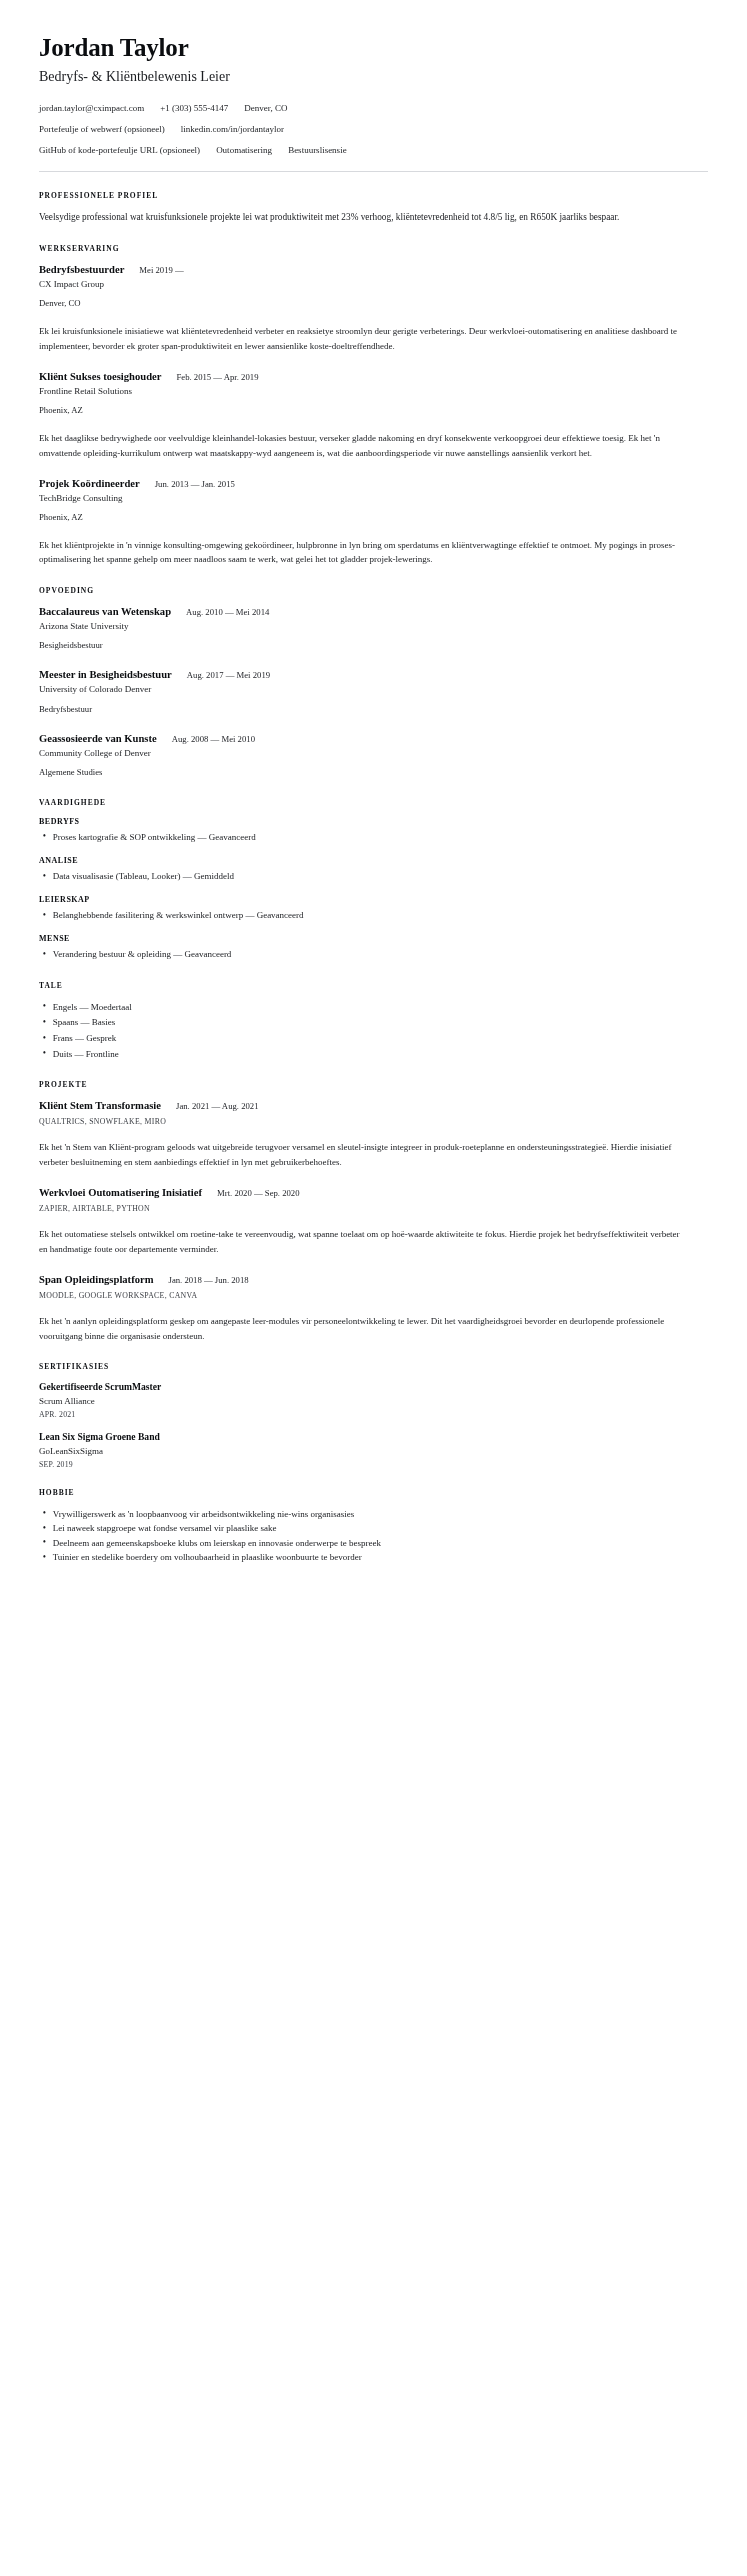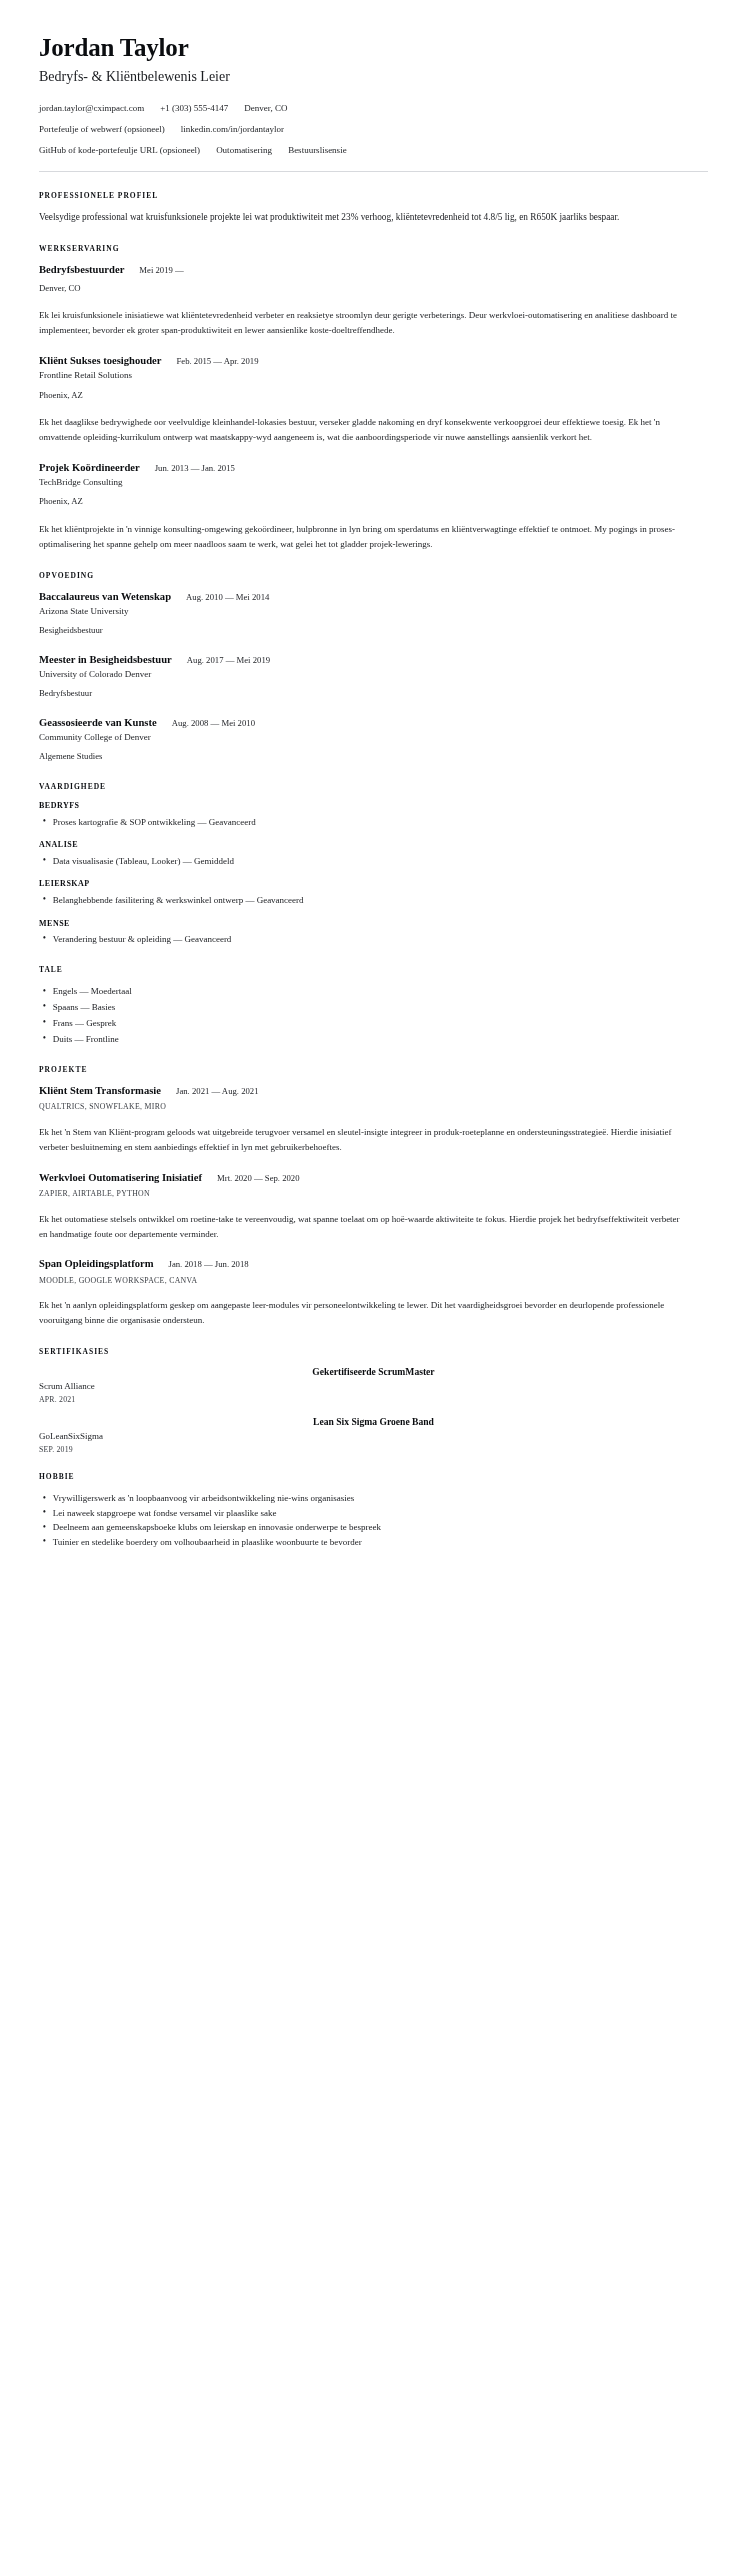--- a/index.html
+++ b/index.html
@@ -159,21 +159,20 @@
 
   
   .cert { margin-top: 12.5px; }
   .cert:first-of-type { margin-top: 0; }
   .cert-name {
     font-size: 9.6px;
     font-weight: 700;
     line-height: 1.3;
     margin: 0;
     color: #0b0d10;
-    text-align: center;
   }
   .cert-issuer {
     font-size: 9px;
     line-height: 1.45;
     margin: 1.2px 0 0 0;
     color: #1c1e22;
   }
   .cert-date {
     font-size: 7.8px;
     letter-spacing: 0.2px;
@@ -215,20 +214,21 @@
   </section>
 
   <section class="section">
     <h2 class="section-title">Werkservaring</h2>
     <div id="experience-list">
         <div class="entry">
           <div class="entry-head">
             <h3 class="entry-title">Bedryfsbestuurder</h3>
             <span class="entry-dates">Mei 2019 —</span>
           </div>
+          <div class="entry-org">CX Impact Group</div>
           <div class="entry-loc">Denver, CO</div>
           <p class="entry-desc">Ek lei kruisfunksionele inisiatiewe wat kliëntetevredenheid verbeter en reaksietye stroomlyn deur gerigte verbeterings. Deur werkvloei-outomatisering en analitiese dashboard te implementeer, bevorder ek groter span-produktiwiteit en lewer aansienlike koste-doeltreffendhede.</p>
         </div>
         <div class="entry">
           <div class="entry-head">
             <h3 class="entry-title">Kliënt Sukses toesighouder</h3>
             <span class="entry-dates">Feb. 2015 — Apr. 2019</span>
           </div>
           <div class="entry-org">Frontline Retail Solutions</div>
           <div class="entry-loc">Phoenix, AZ</div>

